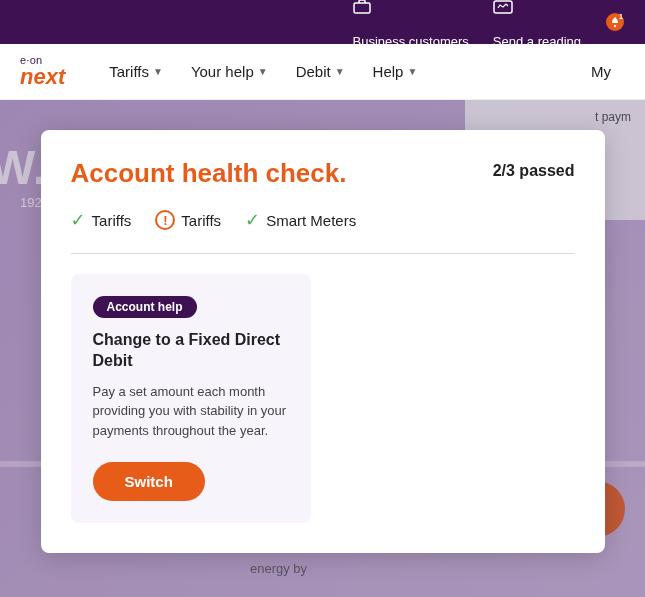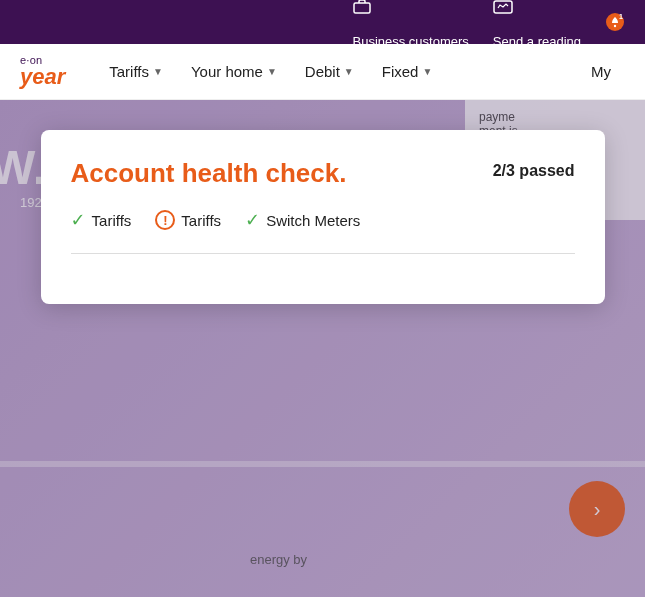--- a/index.html
+++ b/index.html
@@ -143,21 +143,21 @@
     .bg-progress-bar {
       position: absolute;
       bottom: 130px;
       left: 0;
       right: 0;
       height: 6px;
       background: rgba(255,255,255,0.4);
     }
     .bg-energy-text {
       position: absolute;
-      bottom: 30px;
+      bottom: 21px;
       left: 250px;
       font-size: 13px;
       color: #555;
     }
 
     
     .modal-overlay {
       position: absolute;
       top: 100px;
       left: 0;
@@ -300,50 +300,51 @@
       <path d="M10 5 C10 5, 7 7.5, 7 11 L13 11 C13 7.5, 10 5, 10 5Z" fill="white"></path>
       <circle cx="10" cy="14" r="1.2" fill="white"></circle>
       <text x="14" y="7" font-size="7" fill="white" font-weight="bold">1</text>
     </svg>
   </div>
 </div>
 
 <div class="nav-bar">
   <div class="logo">
     <div class="logo-eon">e·on</div>
-    <div class="logo-next">year</div>
+    <div class="logo-next">next</div>
   </div>
   <div class="nav-items">
     <div class="nav-item">
       <span>Tariffs</span>
       <span class="nav-chevron">▼</span>
     </div>
     <div class="nav-item">
-      <span>Your home</span>
+      <span>Your help</span>
       <span class="nav-chevron">▼</span>
     </div>
     <div class="nav-item">
       <span>Debit</span>
       <span class="nav-chevron">▼</span>
     </div>
     <div class="nav-item">
-      <span>Fixed</span>
+      <span>Help</span>
       <span class="nav-chevron">▼</span>
     </div>
     <div class="nav-my">
       <span>My</span>
     </div>
   </div>
 </div>
 
 <div class="bg-content">
   <div class="bg-text">W...</div>
   <div class="bg-address">192 G...</div>
 
   <div style="position:absolute;top:0;right:0;width:180px;background:rgba(255,255,255,0.88);padding:10px 14px;font-size:12px;color:#444;min-height:120px;">
+    <div style="text-align:right;margin-bottom:4px;">t paym</div>
     <div style="text-align:left;">payme</div>
     <div style="text-align:left;">ment is</div>
     <div style="text-align:left;">s after</div>
     <div style="text-align:left;">issued.</div>
   </div>
 
   <div class="bg-orange-circle">
     <span>›</span>
   </div>
 
@@ -365,19 +366,25 @@
         <span>Tariffs</span>
       </div>
 
       <div class="check-item">
         <span class="check-warn">!</span>
         <span>Tariffs</span>
       </div>
 
       <div class="check-item">
         <span class="check-pass">✓</span>
-        <span>Switch Meters</span>
+        <span>Smart Meters</span>
       </div>
     </div>
     <div class="modal-divider"></div>
 
+    <div class="card">
+      <div class="card-tag">Account help</div>
+      <div class="card-title">Change to a Fixed Direct Debit</div>
+      <div class="card-desc">Pay a set amount each month providing you with stability in your payments throughout the year.</div>
+      <button class="card-btn">Switch</button>
+    </div>
   </div>
 </div>
 
 </body></html>

